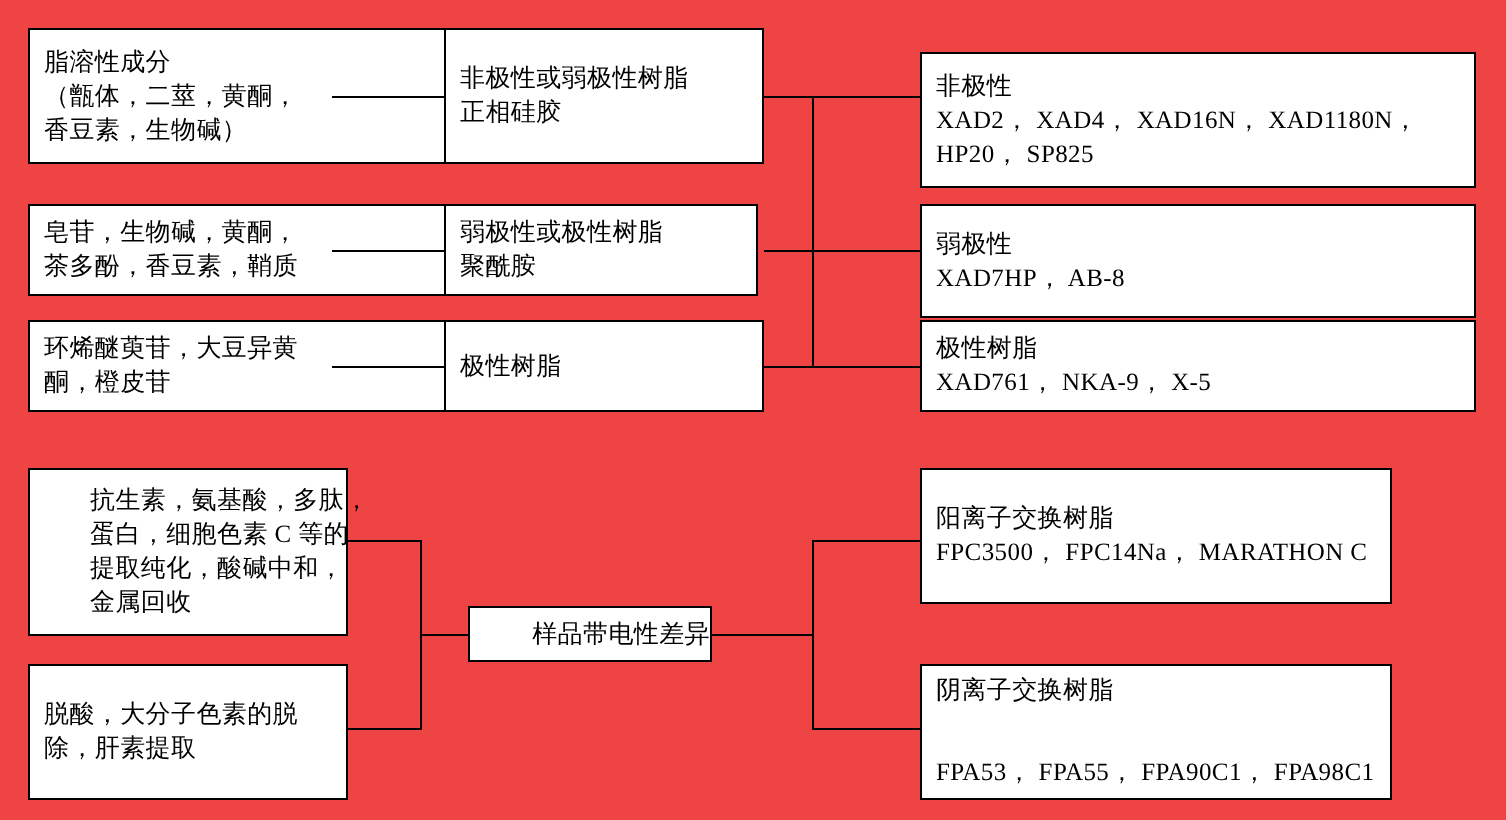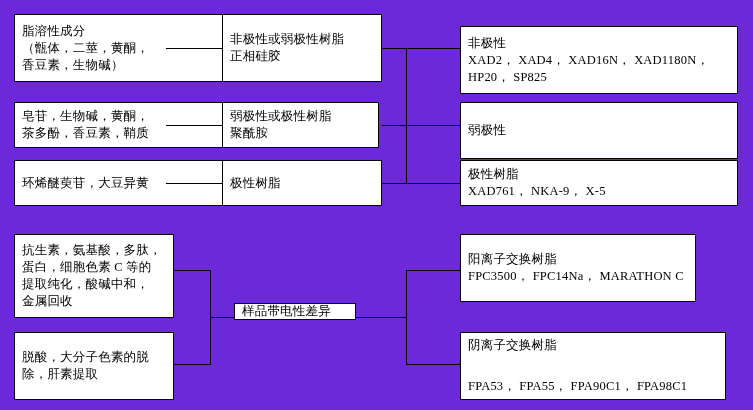--- a/index.html
+++ b/index.html
@@ -4,21 +4,21 @@
 <style>
   html, body {
     margin: 0;
     padding: 0;
     background: #ffffff;
   }
   #canvas {
     position: relative;
     width: 753px;
     height: 410px;
-    background: #6d28d9;
+    background: #ef4444;
     font-family: "Liberation Serif", "DejaVu Serif", serif;
     overflow: hidden;
   }
   .box {
     position: absolute;
     box-sizing: border-box;
     border: 1px solid #000000;
     background: #ffffff;
     display: flex;
     flex-direction: column;
@@ -68,24 +68,26 @@
     <span class="line">茶多酚，香豆素，鞘质</span>
   </div>
 
   <div class="box" style="left:222px; top:102px; width:157px; height:46px;">
     <span class="line">弱极性或极性树脂</span>
     <span class="line">聚酰胺</span>
   </div>
 
   <div class="box" style="left:460px; top:102px; width:278px; height:57px;">
     <span class="line">弱极性</span>
+    <span class="line">XAD7HP， AB-8</span>
   </div>
 
   <div class="box" style="left:14px; top:160px; width:330px; height:46px;">
     <span class="line">环烯醚萸苷，大豆异黄</span>
+    <span class="line">酮，橙皮苷</span>
   </div>
 
   <div class="box mid-v" style="left:222px; top:160px; width:160px; height:46px;">
     <span class="line">极性树脂</span>
   </div>
 
   <div class="box" style="left:460px; top:160px; width:278px; height:46px;">
     <span class="line">极性树脂</span>
     <span class="line">XAD761， NKA-9， X-5</span>
   </div>
@@ -97,42 +99,42 @@
   <div class="connector h" style="left:382px; top:48px; width:24px;"></div>
   <div class="connector h" style="left:382px; top:125px; width:24px;"></div>
   <div class="connector h" style="left:382px; top:183px; width:24px;"></div>
 
   <div class="connector v" style="left:406px; top:48px; height:136px;"></div>
 
   <div class="connector h" style="left:406px; top:48px; width:54px;"></div>
   <div class="connector h" style="left:406px; top:125px; width:54px;"></div>
   <div class="connector h" style="left:406px; top:183px; width:54px;"></div>
 
-  <div class="box" style="left:14px; top:234px; width:160px; height:84px;">
+  <div class="box" style="left:14px; top:234px; width:160px; height:84px;padding-left:23px;">
     <span class="line">抗生素，氨基酸，多肽，</span>
     <span class="line">蛋白，细胞色素 C 等的</span>
     <span class="line">提取纯化，酸碱中和，</span>
     <span class="line">金属回收</span>
   </div>
 
   <div class="box" style="left:14px; top:332px; width:160px; height:68px;">
     <span class="line">脱酸，大分子色素的脱</span>
     <span class="line">除，肝素提取</span>
   </div>
 
-  <div class="box mid-v" style="left:234px; top:303px; width:122px; height:17px;">
+  <div class="box mid-v" style="left:234px; top:303px; width:122px; height:28px;text-align:right;">
     <span class="line">样品带电性差异</span>
   </div>
 
   <div class="box" style="left:460px; top:234px; width:236px; height:68px;">
     <span class="line">阳离子交换树脂</span>
     <span class="line">FPC3500， FPC14Na， MARATHON C</span>
   </div>
 
-  <div class="box" style="left:460px; top:332px; width:266px; height:68px;gap:24px;">
+  <div class="box" style="left:460px; top:332px; width:236px; height:68px;gap:24px;">
     <span class="line">阴离子交换树脂</span>
     <span class="line">FPA53， FPA55， FPA90C1， FPA98C1</span>
   </div>
 
   <div class="connector h" style="left:174px; top:270px; width:36px;"></div>
   <div class="connector h" style="left:174px; top:364px; width:36px;"></div>
   <div class="connector v" style="left:210px; top:270px; height:95px;"></div>
   <div class="connector h" style="left:210px; top:317px; width:24px;"></div>
 
   <div class="connector h" style="left:356px; top:317px; width:50px;"></div>

